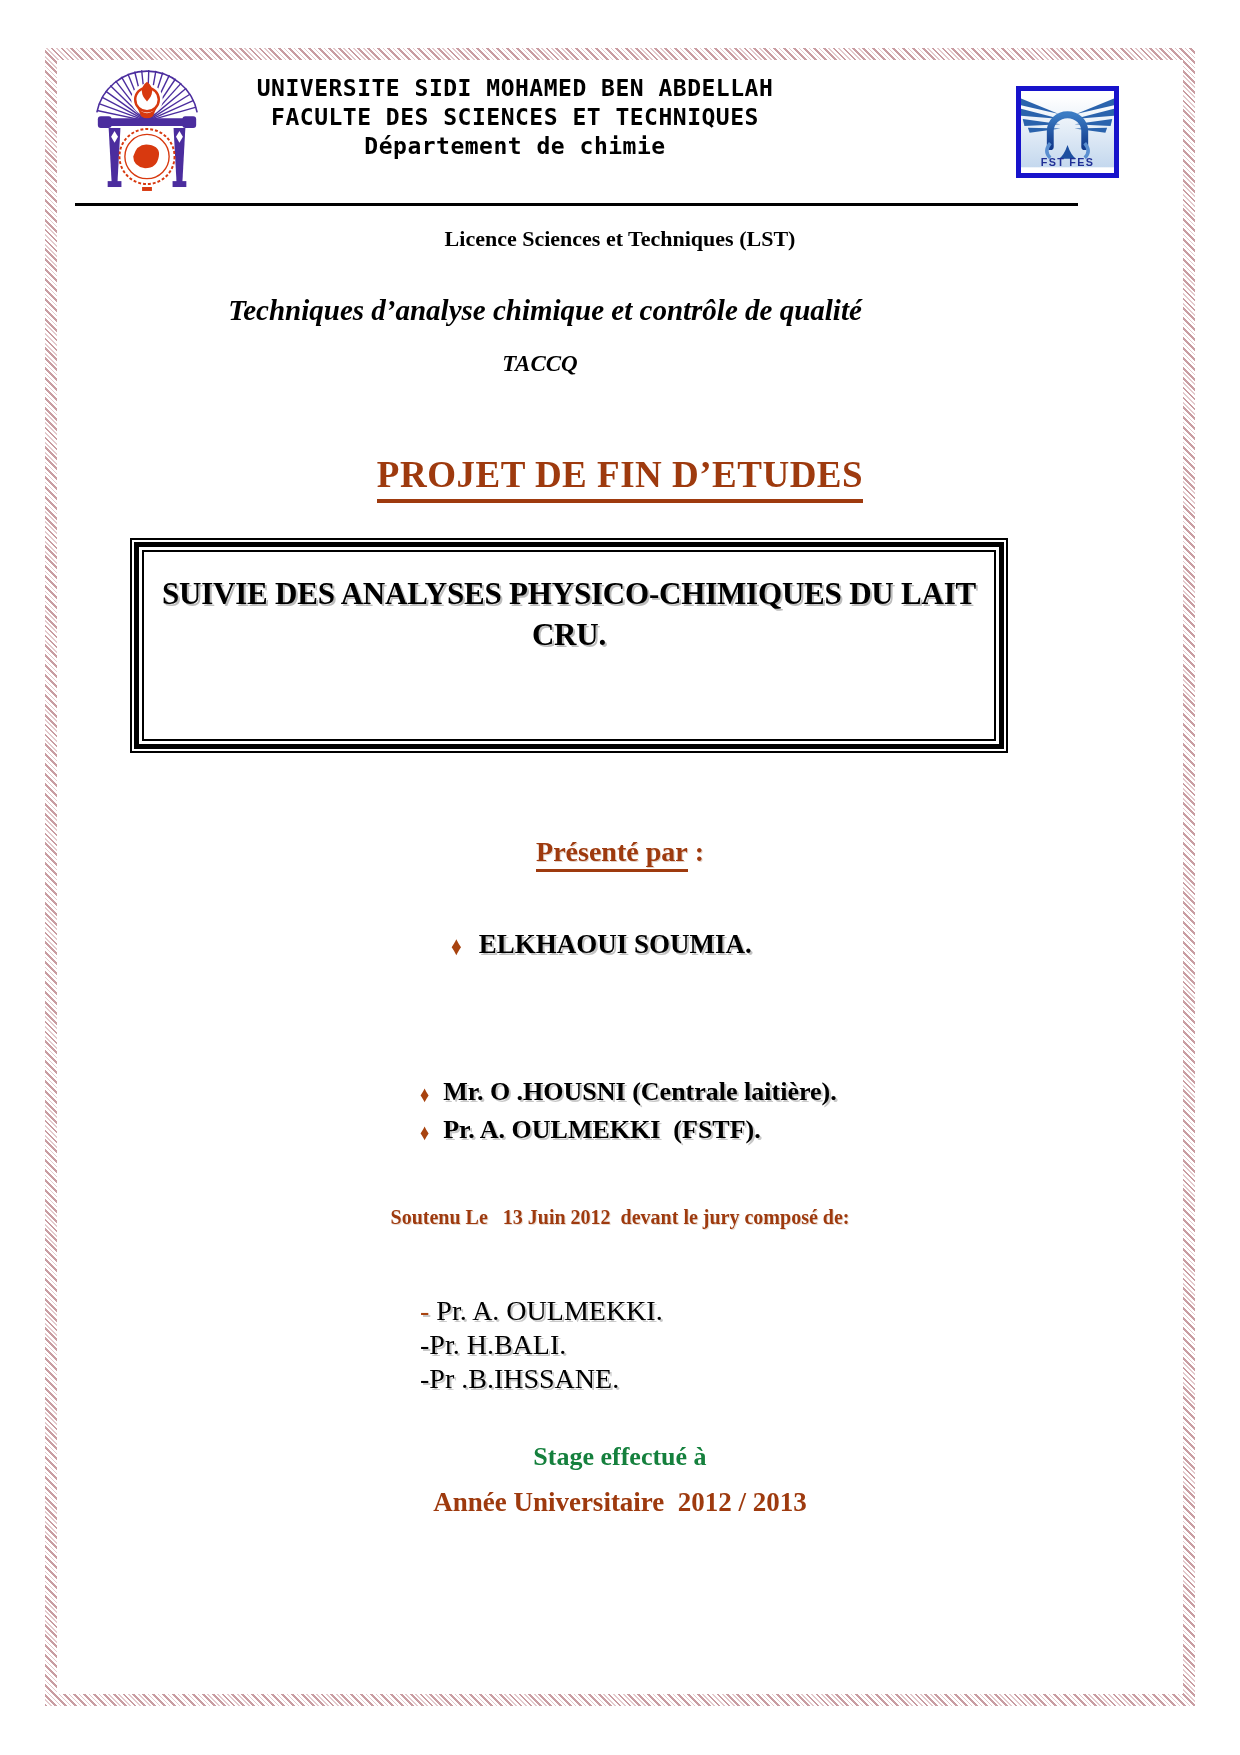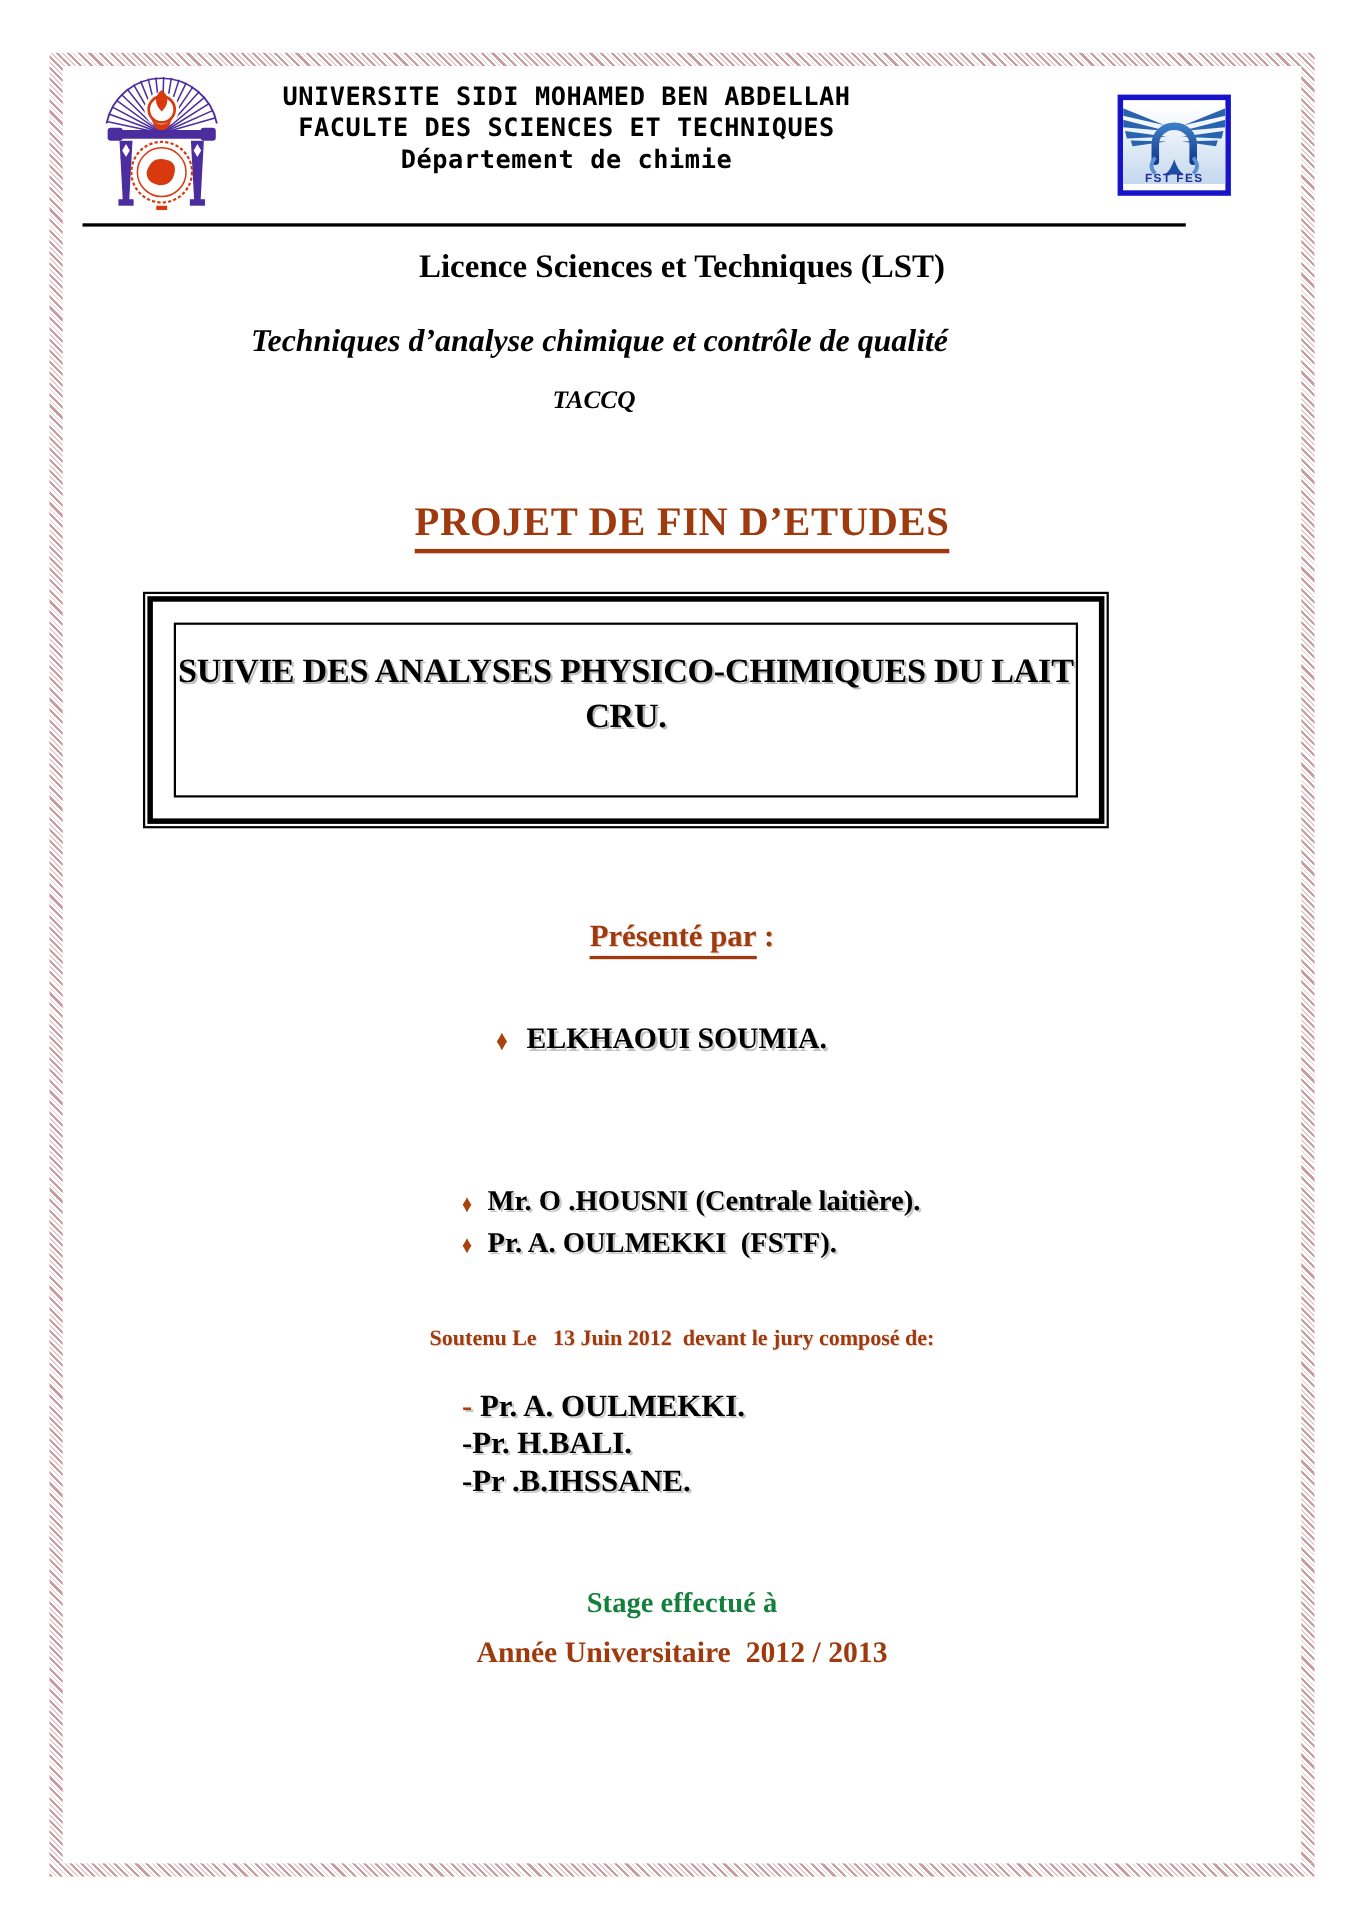--- a/index.html
+++ b/index.html
@@ -38,50 +38,50 @@
   }
   .fst-logo {
     position:absolute; left: 1016px; top: 86px;
     width: 103px; height: 92px;
     border: 5px solid #1713cb; background:#fff;
   }
   .fst-logo svg { display:block; width:100%; height:100%; }
   .rule { position:absolute; left: 75px; top: 203px; width: 1003px; height: 3px; background:#000; }
 
   
-  .t-licence  { top: 226px; font-size: 30px; font-weight: bold; }
+  .t-licence  { top: 226px; font-size: 22px; font-weight: bold; }
   .t-specialty{ top: 294px; right: 150px; left: 0; text-align:center; font-size: 29px; font-weight: bold; font-style: italic; }
   .t-taccq    { top: 351px; right: 160px; left: 0; text-align:center; font-size: 23px; font-weight: bold; font-style: italic; }
 
   
   .t-projet { top: 453px; color: #9e3a0e; font-size: 37px; font-weight: bold; letter-spacing: 0.5px; }
   .t-projet .u { display:inline-block; border-bottom: 4px solid #9e3a0e; padding-bottom: 3px; }
 
   
   .title-box { position:absolute; left: 130px; top: 538px; width: 878px; height: 215px; border: 2px solid #000; padding: 2px; background:#fff; }
-  .title-box-mid { height: 100%; border: 5px solid #000; padding: 19px; }
+  .title-box-mid { height: 100%; border: 5px solid #000; padding: 3px; }
   .title-box-inner { height: 100%; border: 2px solid #000; text-align: center; padding-top: 22px; }
   .subject {
     font-size: 31px; font-weight: bold; line-height: 1.32;
     letter-spacing: -0.2px;
     text-shadow: 2px 2px 0 #bdbdbd;
   }
 
   
   .brown-label { color: #9e3a0e; font-weight: bold; font-size: 28px; text-shadow: 1px 1px 0 #e3d2c9; }
   .brown-label .u { display:inline-block; border-bottom: 3px solid #9e3a0e; padding-bottom: 1px; }
   .pre { white-space: pre-wrap; }
   .t-presente { top: 836px; }
   .name-row { top: 898px; left: 424px; font-size: 27px; font-weight: bold; text-shadow: 2px 2px 0 #c3c3c3; white-space: pre-wrap; }
   .diamond { color: #a8430f; font-size: 21px; text-shadow: none; display:inline-block; margin-right: 17px; transform: scaleY(1.25); }
   .t-encadre { top: 1008px; }
   .sup-list { top: 1074px; left: 420px; font-size: 26px; font-weight: bold; line-height: 36px; text-shadow: 2px 2px 0 #c8c8c8; }
   .sup-list .diamond { font-size: 18px; margin-right: 14px; }
   .t-soutenu { top: 1206px; color: #9e3a0e; font-weight: bold; font-size: 20px; text-shadow: 1px 1px 0 #e8dcd4; }
-  .jury-list { top: 1262px; left: 420px; font-size: 28px; font-weight: bold; line-height: 34px; text-shadow: 2px 2px 0 #c8c8c8; }
+  .jury-list { top: 1294px; left: 420px; font-size: 28px; font-weight: normal; line-height: 34px; text-shadow: 2px 2px 0 #c8c8c8; }
   .jury-list .dash-accent { color: #a8430f; }
   .jury-list span { white-space: pre-wrap; }
   .t-stage { top: 1442px; color: #15803d; font-weight: bold; font-size: 26px; }
   .t-annee { top: 1487px; color: #9e3a0e; font-weight: bold; font-size: 27px; }
 </style>
 </head>
 <body>
 
 <div class="page">
   <div class="frame"></div>

